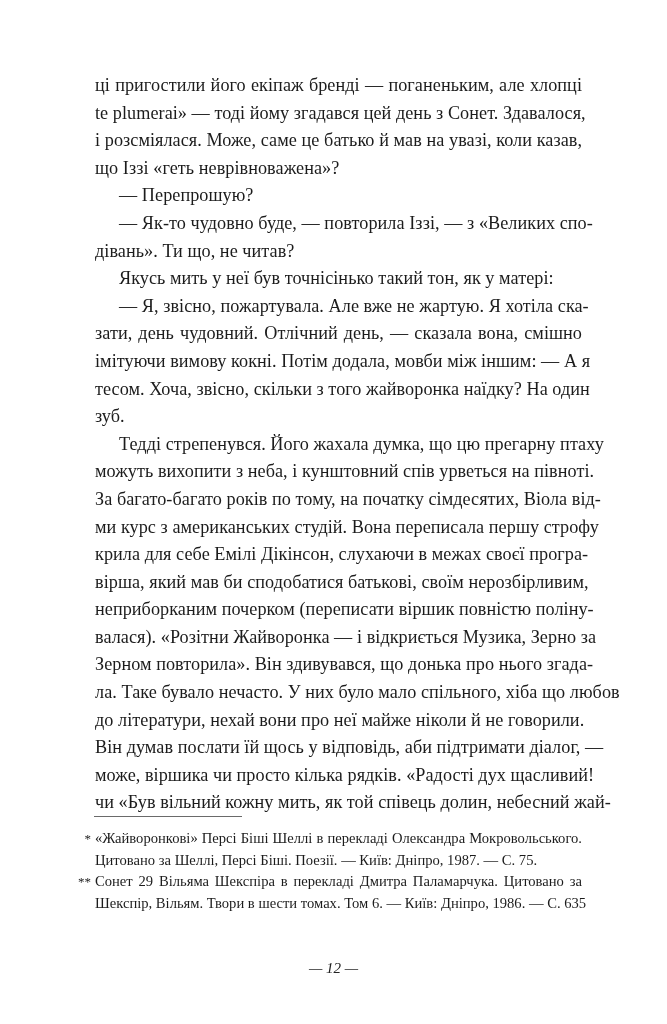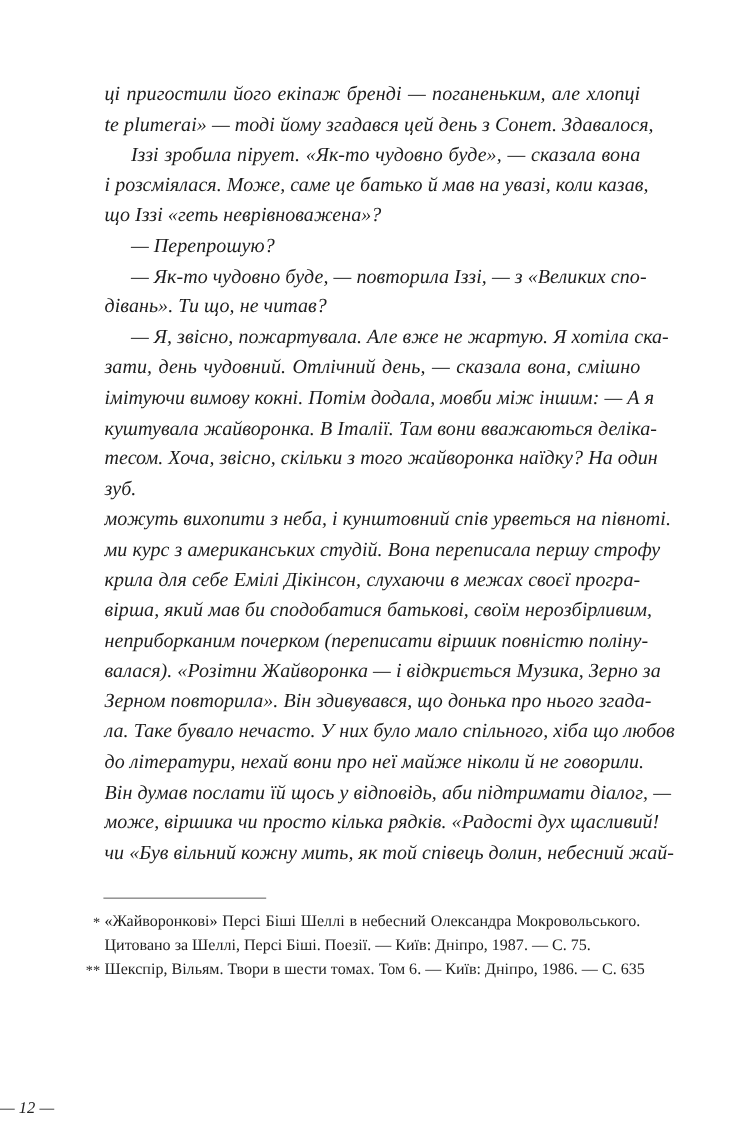--- a/index.html
+++ b/index.html
@@ -13,21 +13,20 @@
       position: relative;
       overflow: hidden;
       color: #1c1c1c;
       font-family: "DejaVu Serif", "Liberation Serif", serif;
     }
     .page-body {
       position: absolute;
       left: 95px;
       top: 72px;
       width: 487px;
-      font-style: italic;
     }
     .line {
       font-family: "Liberation Serif", "DejaVu Serif", serif;
       font-size: 18.2px;
       line-height: 27.6px;
       height: 27.6px;
       white-space: nowrap;
       text-align: justify;
       text-align-last: justify;
       letter-spacing: 0.05px;
@@ -79,67 +78,68 @@
       text-align-last: justify;
     }
     .fn-line.last {
       text-align-last: left;
     }
     .page-number {
       position: absolute;
       left: 0;
       width: 667px;
       top: 960px;
-      text-align: left;
+      text-align: center;
       font-family: "Liberation Serif", "DejaVu Serif", serif;
       font-style: italic;
       font-size: 15px;
       color: #222;
-      margin-top: 40px;
     }
   </style>
 </head>
 <body>
 
 <main class="page-body">
   <div class="line">ці пригостили його екіпаж бренді — поганеньким, але хлопці</div>
   <div class="line">te plumerai» — тоді йому згадався цей день з Сонет. Здавалося,</div>
-  <div class="line indent">Іззі зробила пірует. «Як-то чудовно буде», — сказала вона</div>
   <div class="line">і розсміялася. Може, саме це батько й мав на увазі, коли казав,</div>
   <div class="line last">що Іззі «геть неврівноважена»?</div>
   <div class="line indent last">— Перепрошую?</div>
   <div class="line indent">— Як-то чудовно буде, — повторила Іззі, — з «Великих спо-</div>
   <div class="line last">дівань». Ти що, не читав?</div>
+  <div class="line indent last">Якусь мить у неї був точнісінько такий тон, як у матері:</div>
   <div class="line indent">— Я, звісно, пожартувала. Але вже не жартую. Я хотіла ска-</div>
   <div class="line">зати, день чудовний. Отлічний день, — сказала вона, смішно</div>
   <div class="line">імітуючи вимову кокні. Потім додала, мовби між іншим: — А я</div>
-  <div class="line">куштувала жайворонка. В Італії. Там вони вважаються деліка-</div>
   <div class="line">тесом. Хоча, звісно, скільки з того жайворонка наїдку? На один</div>
   <div class="line last">зуб.</div>
+  <div class="line indent">Тедді стрепенувся. Його жахала думка, що цю прегарну птаху</div>
   <div class="line">можуть вихопити з неба, і кунштовний спів урветься на півноті.</div>
+  <div class="line">За багато-багато років по тому, на початку сімдесятих, Віола від-</div>
   <div class="line">ми курс з американських студій. Вона переписала першу строфу</div>
   <div class="line">крила для себе Емілі Дікінсон, слухаючи в межах своєї програ-</div>
   <div class="line">вірша, який мав би сподобатися батькові, своїм нерозбірливим,</div>
   <div class="line">неприборканим почерком (переписати віршик повністю поліну-</div>
   <div class="line">валася). «Розітни Жайворонка — і відкриється Музика, Зерно за</div>
   <div class="line">Зерном повторила». Він здивувався, що донька про нього згада-</div>
   <div class="line">ла. Таке бувало нечасто. У них було мало спільного, хіба що любов</div>
   <div class="line">до літератури, нехай вони про неї майже ніколи й не говорили.</div>
   <div class="line">Він думав послати їй щось у відповідь, аби підтримати діалог, —</div>
   <div class="line">може, віршика чи просто кілька рядків. «Радості дух щасливий!</div>
   <div class="line">чи «Був вільний кожну мить, як той співець долин, небесний жай-</div>
 </main>
 
 <div class="footnote-rule"></div>
 
 <section class="footnotes">
   <div class="footnote">
     <span class="fn-mark">*</span>
-    <div class="fn-line">«Жайворонкові» Персі Біші Шеллі в небесний Олександра Мокровольського.</div>
+    <div class="fn-line">«Жайворонкові» Персі Біші Шеллі в перекладі Олександра Мокровольського.</div>
     <div class="fn-line last">Цитовано за Шеллі, Персі Біші. Поезії. — Київ: Дніпро, 1987. — С. 75.</div>
   </div>
   <div class="footnote">
     <span class="fn-mark">**</span>
+    <div class="fn-line">Сонет 29 Вільяма Шекспіра в перекладі Дмитра Паламарчука. Цитовано за</div>
     <div class="fn-line last">Шекспір, Вільям. Твори в шести томах. Том 6. — Київ: Дніпро, 1986. — С. 635</div>
   </div>
 </section>
 
 <div class="page-number">— 12 —</div>
 
 </body></html>

